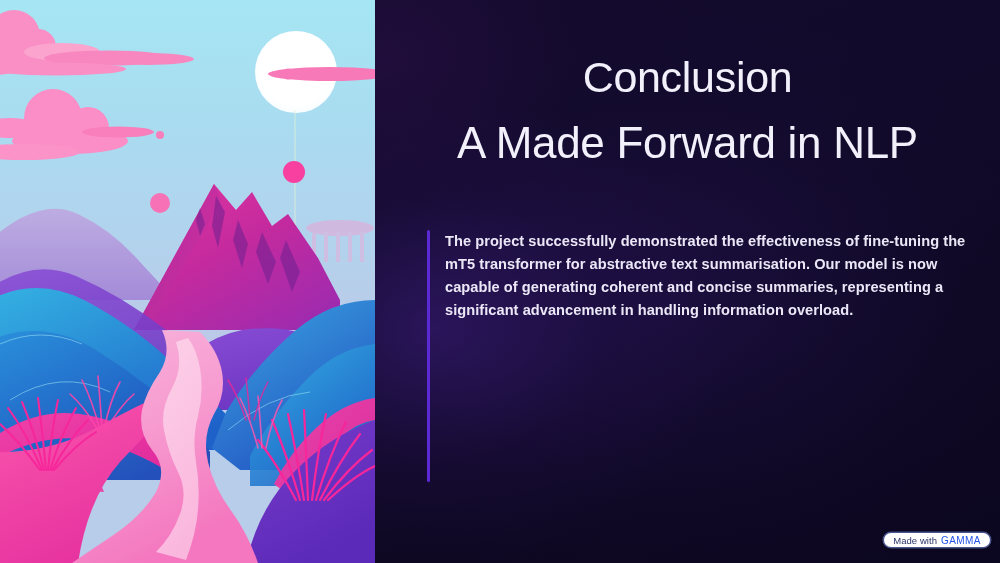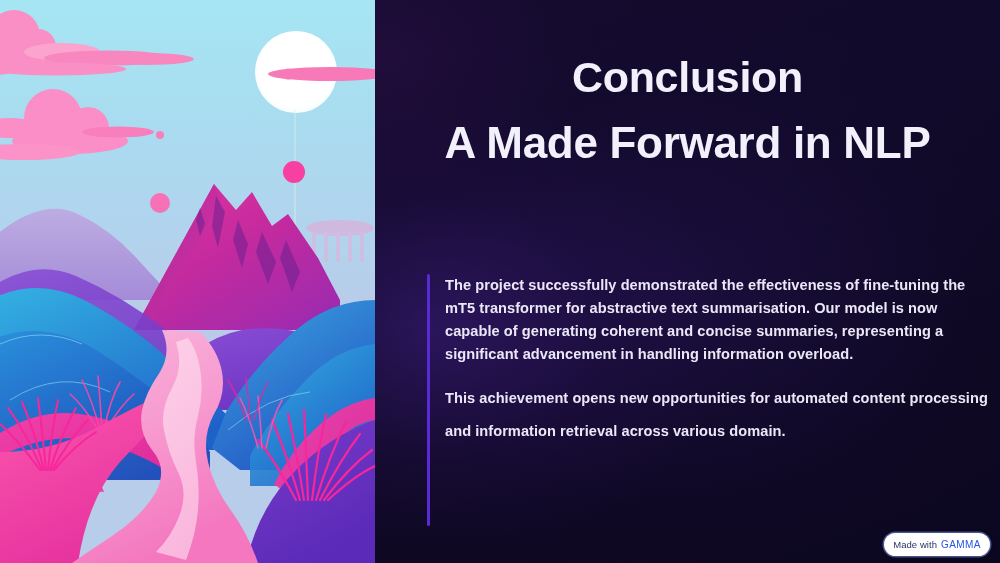--- a/index.html
+++ b/index.html
@@ -37,35 +37,34 @@
       linear-gradient(160deg,#140b2e 0%,#120a2a 35%,#0e0822 70%,#0c0720 100%);
   }
 
   
   .title-block {
     position:absolute; left:0; top:44px; width:625px;
     text-align:center;
   }
   .title-line {
     color:#f2f0fb;
-    font-weight:bold;
+    font-weight:normal;
     font-size:43px;
     line-height:66px;
     letter-spacing:-0.3px;
     white-space:nowrap;
   }
   .title-line.l2 { font-size:44px; }
 
   
   .body-block {
     position:absolute;
     left:52px; top:230px;
     width:565px;
     padding-left:18px;
-    margin-top:44px;
   }
   .accent-bar {
     position:absolute; left:0; top:0;
     width:3px; height:252px;
     background:#5b2ad4;
     border-radius:2px;
   }
   .para {
     color:#ebe7f7;
     font-weight:bold;
@@ -73,21 +72,21 @@
     line-height:23px;
     letter-spacing:0.05px;
   }
   .para.p1 { margin-bottom:16px; }
   .para.p2 { line-height:33px; }
 
   
   .gamma-badge {
     position:absolute;
     left:884px; top:533px;
-    width:106px; height:23px;
+    width:106px; height:14px;
     background:#ffffff;
     border-radius:12px;
     display:flex; align-items:center; justify-content:center;
     gap:4px;
     box-shadow:0 0 0 1.5px rgba(120,150,235,0.55), 0 1px 4px rgba(0,0,0,0.35);
   }
   .gamma-made {
     color:#2b3568;
     font-size:9.5px;
     letter-spacing:0.05px;
@@ -307,21 +306,20 @@
   <div class="panel">
 
     <div class="title-block">
       <div class="title-line l1">Conclusion</div>
       <div class="title-line l2">A Made Forward in NLP</div>
     </div>
 
     <div class="body-block">
       <div class="accent-bar"></div>
       <p class="para p1">The project successfully demonstrated the effectiveness of fine-tuning the mT5 transformer for abstractive text summarisation. Our model is now capable of generating coherent and concise summaries, representing a significant advancement in handling information overload.</p>
-      <p class="para p2">This achievement opens new opportunities for automated content processing and information retrieval across various domain.</p>
     </div>
 
   </div>
 
   <div class="gamma-badge">
     <span class="gamma-made">Made with</span>
     <span class="gamma-logo">GAMMA</span>
   </div>
 
 </div>

